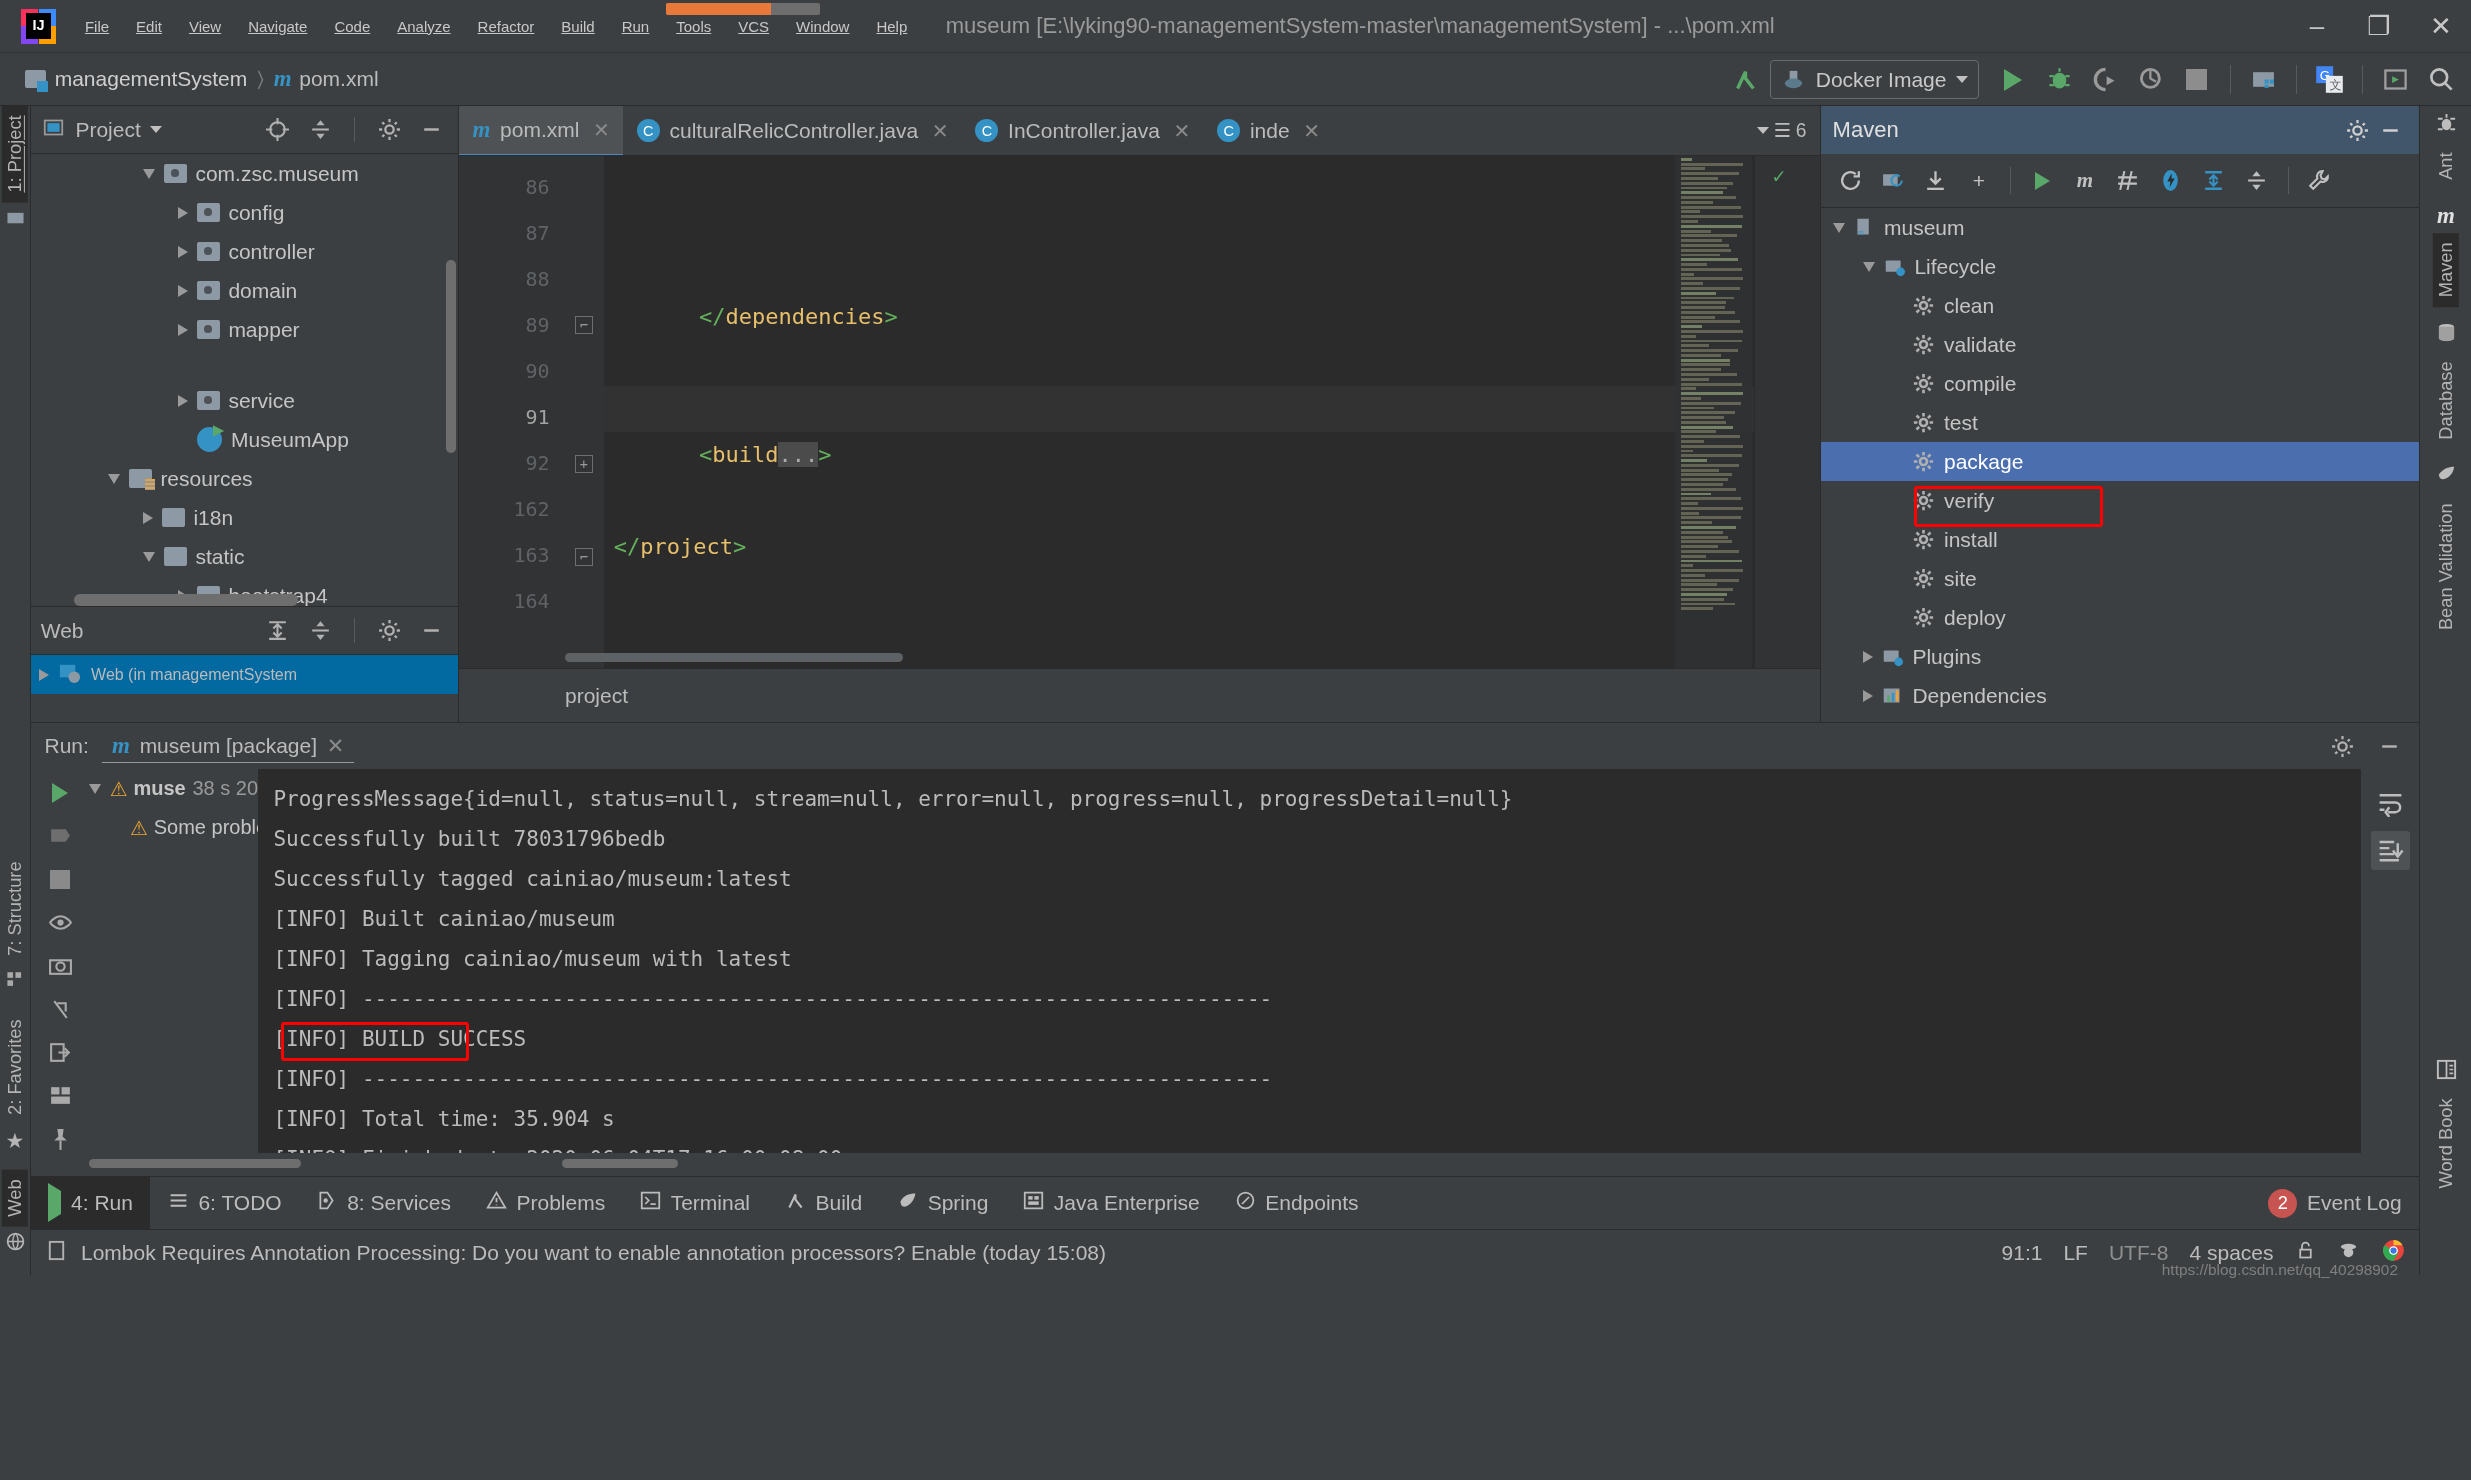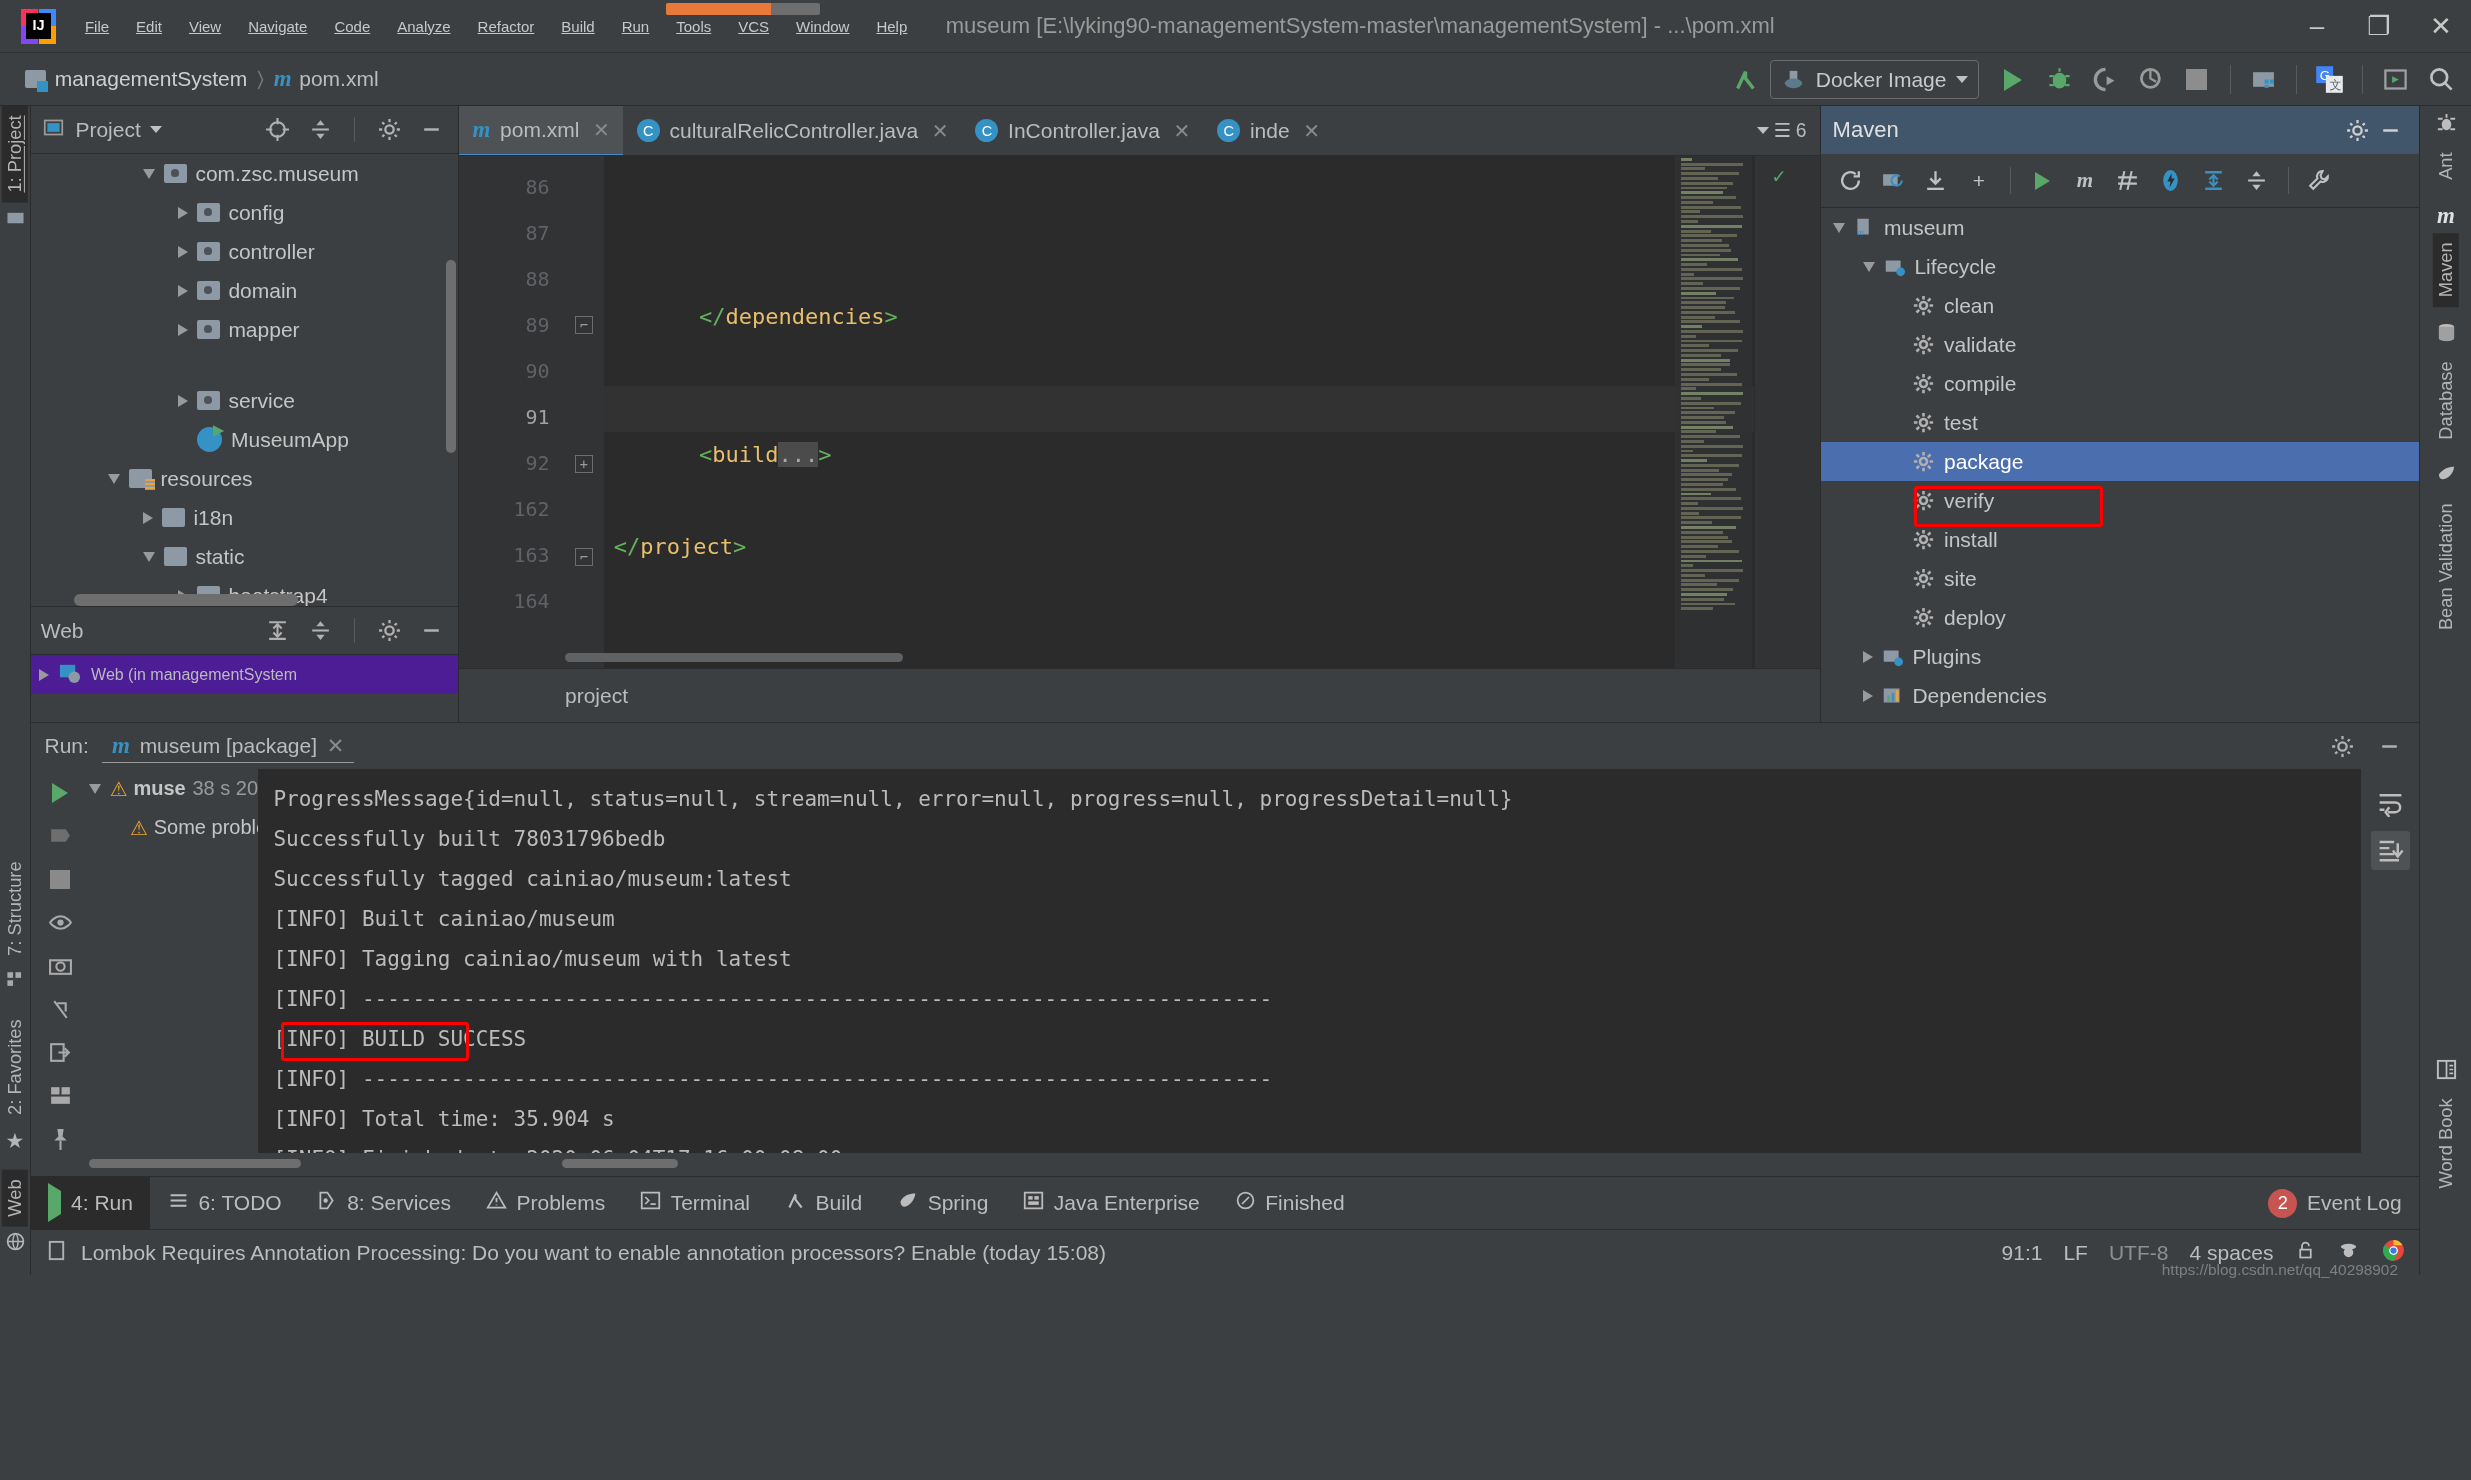--- a/index.html
+++ b/index.html
@@ -87,21 +87,21 @@
   
   .proj-panel { width:428px; flex:0 0 428px; display:flex; flex-direction:column; background:#3c3f41;
      border-right:1px solid #2b2b2b; }
   .panel-head { height:48px; flex:0 0 48px; display:flex; align-items:center; padding:0 9.7px;
      background:#3c3f41; font-size:21px; color:#bbbbbb; gap:9.7px; border-bottom:1px solid #2b2b2b;}
   .panel-head .title{font-size:21px;}
   .ph-spacer{flex:1 1 auto;}
   .ph-ico{width:33px;height:33px;display:flex;align-items:center;justify-content:center;border-radius:2.9px;}
   .tree { flex:1 1 auto; overflow:hidden; position:relative; font-size:21px; color:#c5c5c5; }
   .trow { display:flex; align-items:center; height:39px; white-space:nowrap; }
-  .trow.sel{background:#4c1d95;}
+  .trow.sel{background:#0369a1;}
   .arrow-r{width:0;height:0;border-left:10.6px solid #9a9a9a;border-top:6.8px solid transparent;border-bottom:6.8px solid transparent;margin-right:8.7px;flex:0 0 auto;}
   .arrow-d{width:0;height:0;border-top:10.6px solid #9a9a9a;border-left:6.8px solid transparent;border-right:6.8px solid transparent;margin-right:8.7px;flex:0 0 auto;}
   .arrow-pad{width:19.3px;flex:0 0 19.3px;}
   .folder{width:23px;height:18.3px;background:#8d9aa5;border-radius:1.9px;margin-right:8.7px;flex:0 0 auto;position:relative;}
   .folder.pkg:after{content:'';position:absolute;left:7.7px;top:4.8px;width:7.7px;height:7.7px;border-radius:50%;background:#4c5257;}
   .folder.res:after{content:'';position:absolute;right:-2.9px;bottom:-1.9px;width:9.7px;height:10.6px;
       background:repeating-linear-gradient(#e8a33d 0 1.9px,#8d9aa5 1.9px 3.9px);}
   .folder.plain{background:#8d9aa5;}
   .cls-ico{width:23px;height:23px;border-radius:50%;background:#3592c4;color:#fff;font-size:14.5px;
       display:flex;align-items:center;justify-content:center;margin-right:8.7px;flex:0 0 auto;}
@@ -1035,21 +1035,21 @@
                 <rect x="13" y="7" width="5" height="4" fill="#bcbcbc"></rect>
                 <rect x="6" y="13" width="12" height="4" fill="#bcbcbc"></rect>
               </svg></span>
             <span>Java Enterprise</span>
           </div>
           <div class="twb">
             <span><svg width="21" height="21" viewBox="0 0 24 24">
                 <circle cx="12" cy="12" r="9" fill="none" stroke="#bcbcbc" stroke-width="2"></circle>
                 <path d="M8 16l8-8" stroke="#bcbcbc" stroke-width="2"></path>
               </svg></span>
-            <span>Finished</span>
+            <span>Endpoints</span>
           </div>
           <div class="twb" style="margin-left: auto;">
             <span class="badge">2</span>
             <span>Event Log</span>
           </div>
         </div>
 
       <div class="statusbar">
         <span style="margin-right:13.5px">
           <svg width="23" height="25" viewBox="0 0 24 24">

